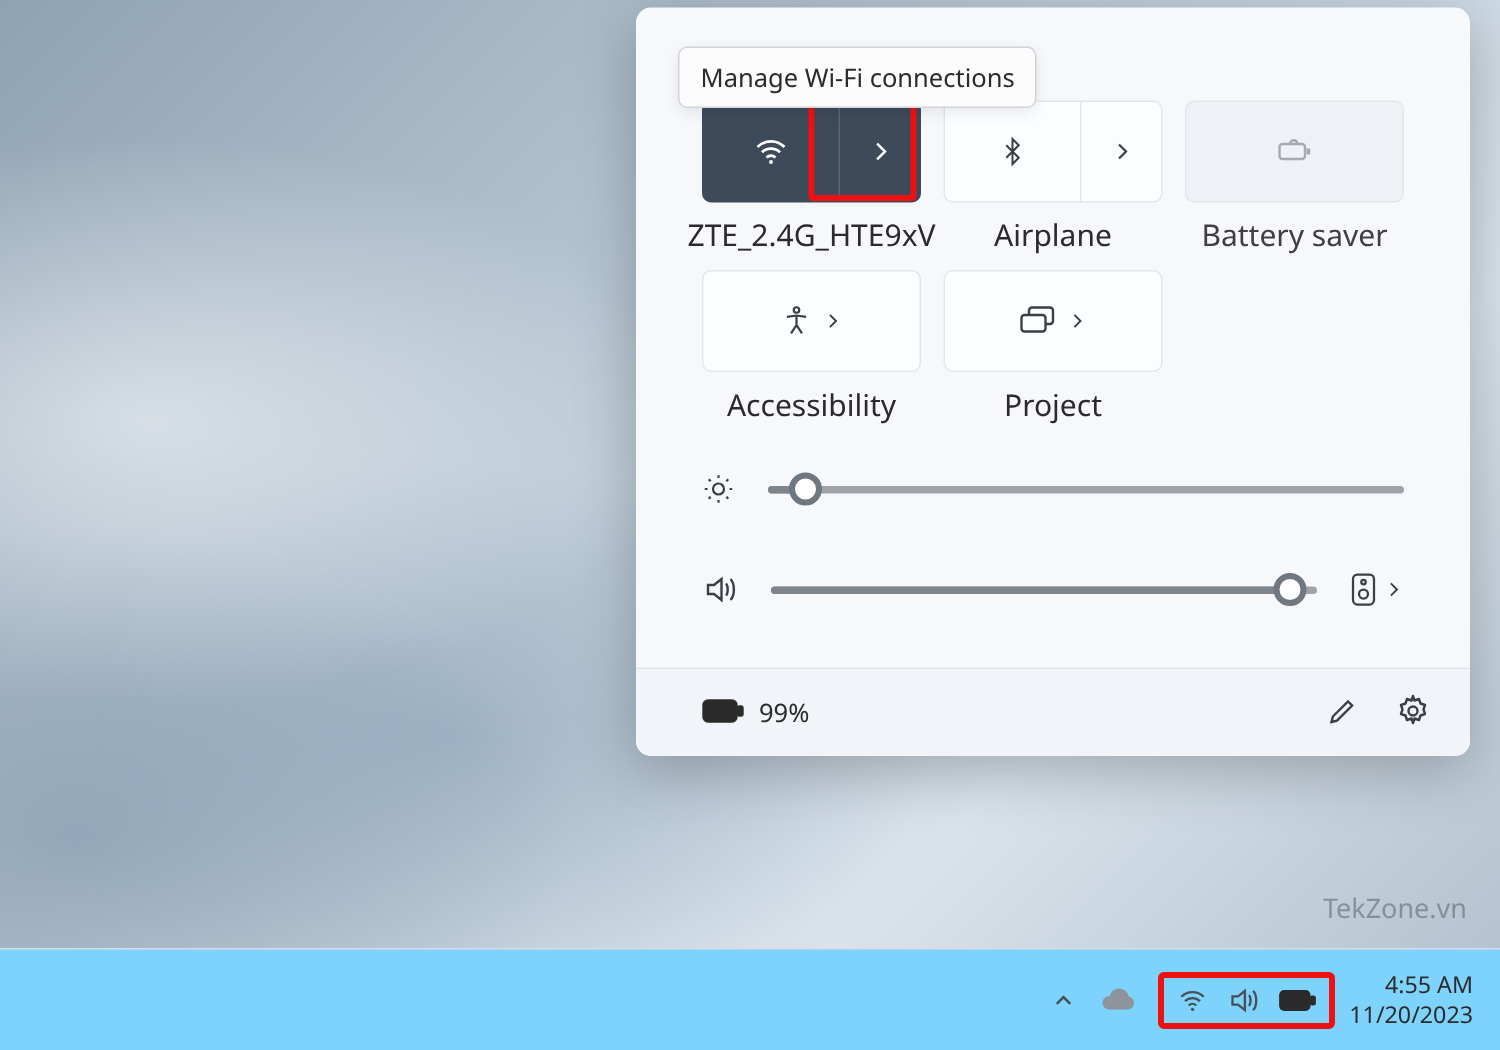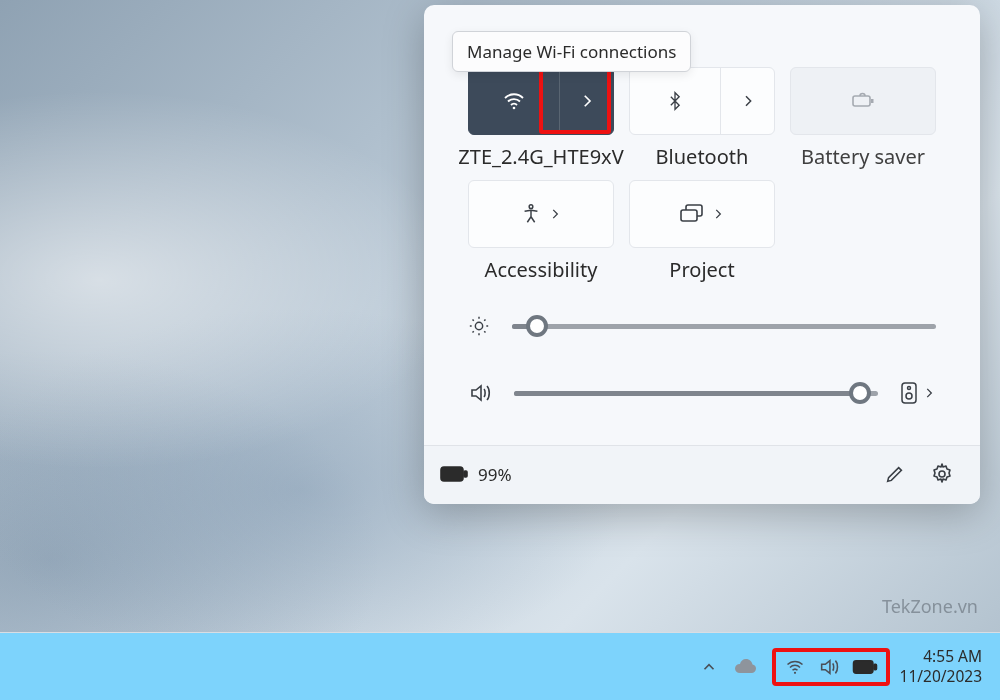--- a/index.html
+++ b/index.html
@@ -86,21 +86,21 @@
   .track .thumb {
     position:absolute; top:50%; width:22px; height:22px; border-radius:50%;
     background:#fff; border:4px solid #6f7780; transform:translate(-50%,-50%);
   }
   .out-select { display:flex; align-items:center; gap:4px; cursor:pointer; }
 
   
   .panel-foot {
     border-top:1px solid #e0e3e8;
     margin-top: 10px;
-    padding: 16px 26px 18px 16px;
+    padding: 16px 26px 18px 44px;
     display:flex; align-items:center; justify-content:space-between;
     background:#f1f4f8;
     border-radius:0 0 10px 10px;
   }
   .batt { display:flex; align-items:center; gap:10px; font-size:17px; color:#2b2b2b; }
   .foot-actions { display:flex; align-items:center; gap:24px; }
   .foot-actions .ibtn { cursor:pointer; }
 
   
   .watermark {
@@ -170,21 +170,21 @@
           </span>
         </div>
         <div class="half expand">
           <span>
             <svg width="16" height="16" viewBox="0 0 24 24" fill="none" stroke="#3a3f46" stroke-width="2.2">
                 <path d="M9 5l7 7-7 7"></path>
               </svg>
           </span>
         </div>
       </div>
-      <div class="tile-label">Bluetooth</div>
+      <div class="tile-label">Airplane</div>
     </div>
 
 
     <div class="tile-wrap">
       <div class="tile disabled">
         <span>
           <svg width="26" height="20" viewBox="0 0 26 20" fill="none" stroke="#a5aab1" stroke-width="1.6">
             <rect x="3" y="5" width="17" height="10" rx="2"></rect>
               <rect x="21" y="8" width="2.5" height="4" fill="#a5aab1" stroke="none"></rect>
             <path d="M10 5c0-1.5 1.2-2.5 2.5-2.5S15 3.5 15 5"></path>

